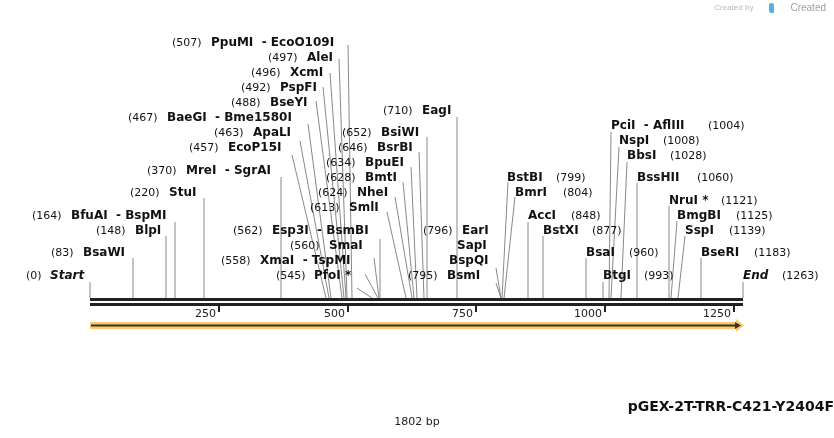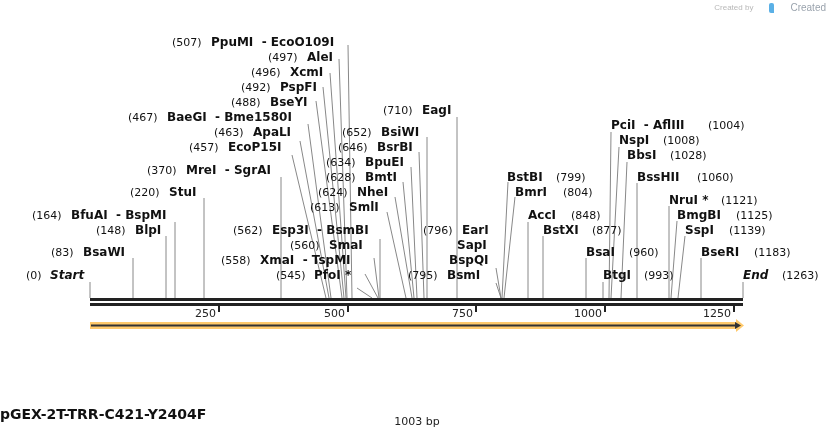--- a/index.html
+++ b/index.html
@@ -1,21 +1,21 @@
 <!DOCTYPE html>
 <html><head>
 <meta charset="utf-8">
 <style>
   html, body { margin:0; padding:0; background:#ffffff; }
   body { width:834px; height:438px; position:relative; overflow:hidden; font-family:"DejaVu Sans", sans-serif; color:#111; }
   #map { position:absolute; left:0; top:0; width:834px; height:438px; }
   .credit { position:absolute; right:8px; top:2px; font-size:8px; color:#b8b8b8; font-family:"Liberation Sans", sans-serif; display:flex; align-items:center; gap:16px; }
   .credit .brand { color:#9aa3ad; font-size:10px; }
   .credit .logo { width:5px; height:10px; background:#5ab0e6; border-radius:2px 2px 0 2px; display:inline-block; }
-  .title { position:absolute; left:0; width:834px; top:398px; text-align:left; font-weight:bold; font-size:14px; color:#111;margin-top:8px; }
+  .title { position:absolute; left:0; width:834px; top:398px; text-align:right; font-weight:bold; font-size:14px; color:#111; }
   .subtitle { position:absolute; left:0; width:834px; top:415px; text-align:center; font-size:11px; color:#222; }
   svg text { font-family:"DejaVu Sans", sans-serif; }
 </style>
 </head>
 <body>
 
 <div class="credit">
   <span>Created by</span>
   <span class="logo"></span>
   <span class="brand">Created</span>
@@ -267,13 +267,13 @@
       <text x="754" y="256">(1183)</text>
     </g>
     <g>
       <text x="743" y="279" font-weight="bold" font-style="italic" font-size="12">End</text>
       <text x="782" y="279">(1263)</text>
     </g>
   </g>
 </svg>
 
 <div class="title">pGEX-2T-TRR-C421-Y2404F</div>
-<div class="subtitle">1003 bp</div>
+<div class="subtitle">1802 bp</div>
 
 </body></html>

